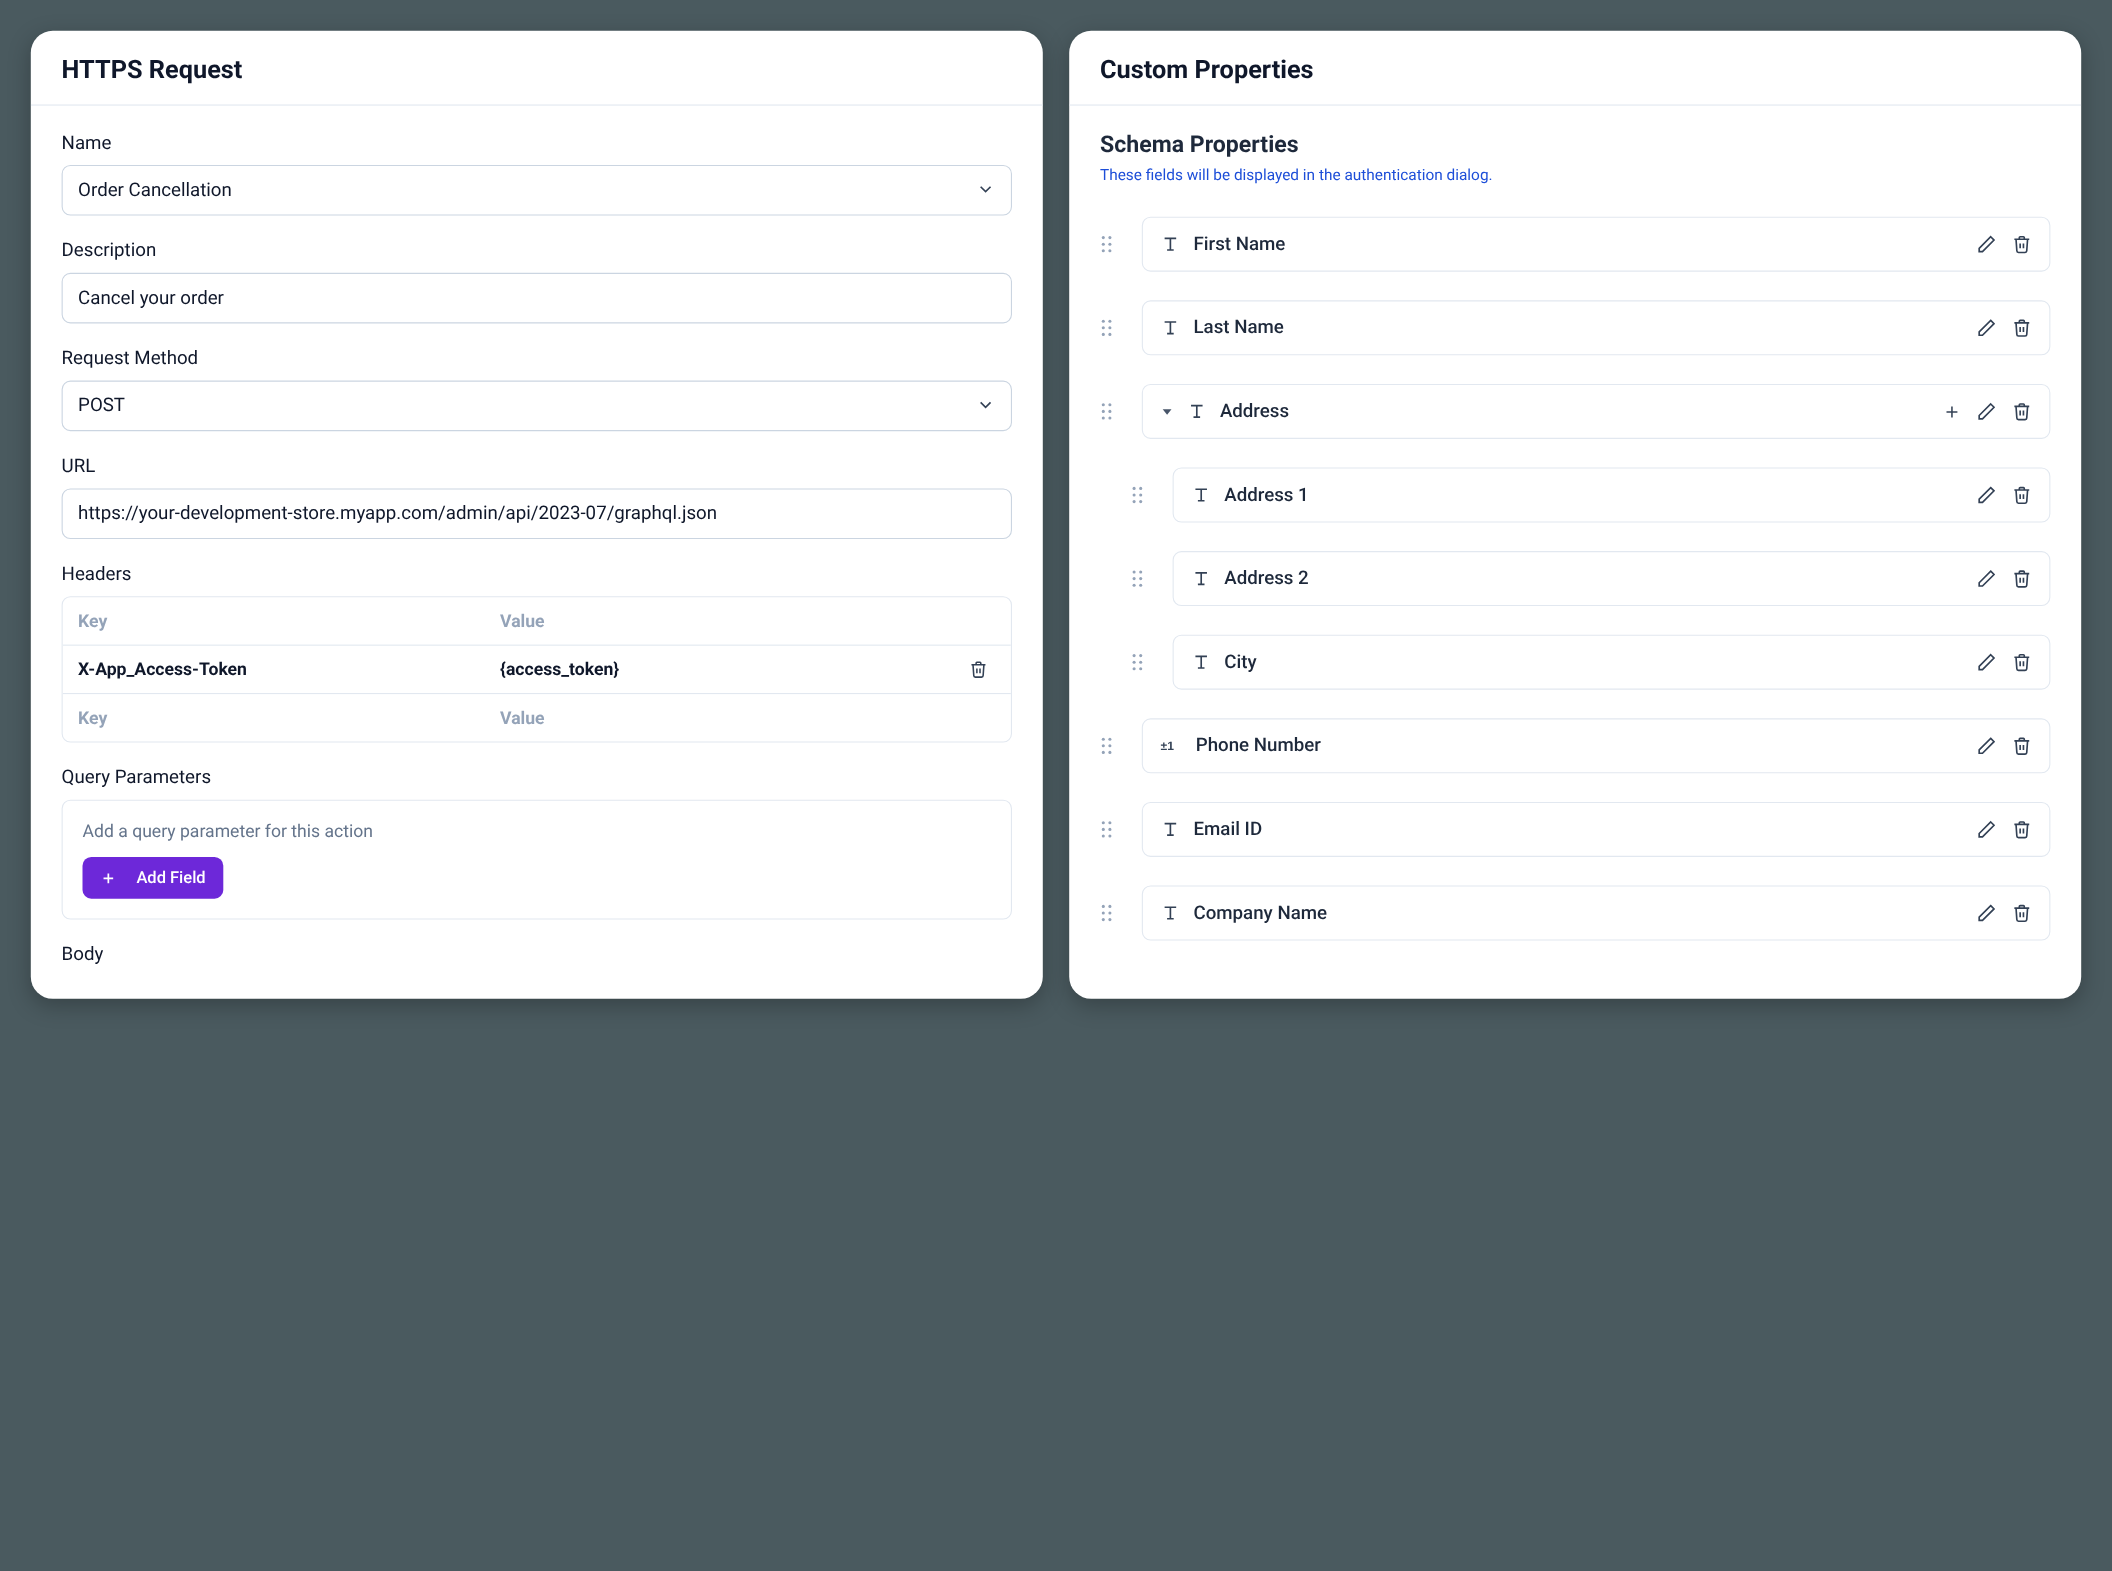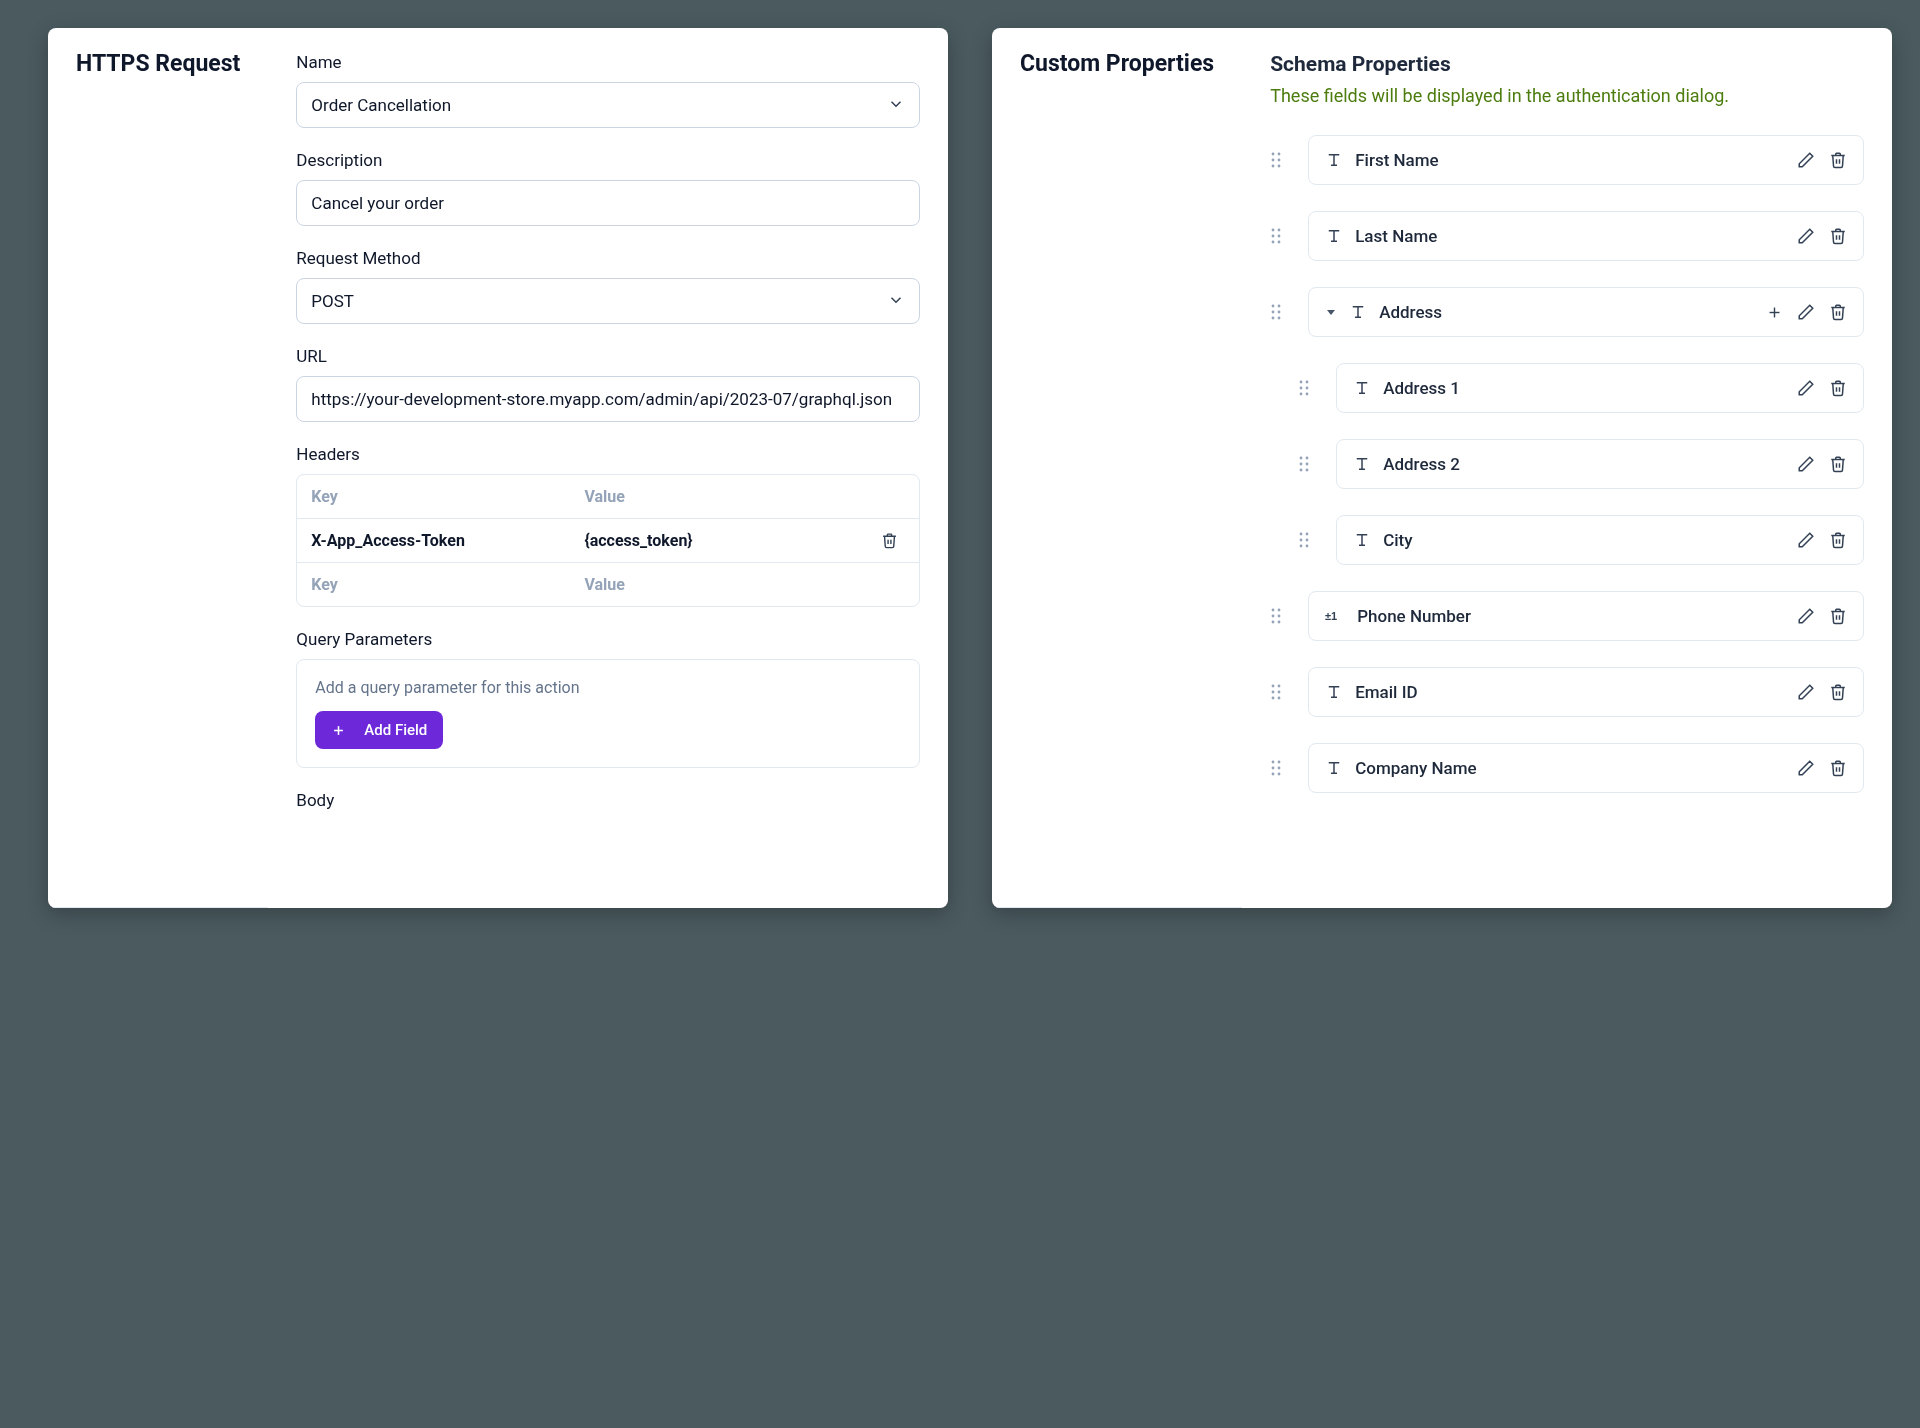--- a/index.html
+++ b/index.html
@@ -6,29 +6,28 @@
   body {
     font-family: -apple-system, BlinkMacSystemFont, "Segoe UI", Roboto, Helvetica, Arial, sans-serif;
     background: #4a5a5f;
     padding: 28px;
     display: flex;
     gap: 24px;
     color: #0f172a;
   }
   .panel {
     background: #fff;
-    border-radius: 8px;
+    border-radius: 20px;
     flex: 1;
     min-width: 0;
     box-shadow: 0 6px 20px rgba(0,0,0,0.25);
     overflow: hidden;
     display: flex;
-    flex-direction: row;
+    flex-direction: column;
     height: 880px;
-    margin-left: 20px;
   }
   .panel-header {
     padding: 22px 28px 18px;
     border-bottom: 1px solid #e2e8f0;
   }
   .panel-title {
     font-size: 23px;
     font-weight: 700;
     color: #0f172a;
   }
@@ -100,22 +99,22 @@
     font-family: inherit;
   }
   
   .schema-title {
     font-size: 21px;
     font-weight: 700;
     color: #1e293b;
     margin-bottom: 6px;
   }
   .schema-desc {
-    font-size: 18px;
-    color: #4d7c0f;
+    font-size: 14px;
+    color: #1d4ed8;
     line-height: 1.5;
     margin-bottom: 26px;
   }
   .field-row {
     display: flex;
     align-items: center;
     gap: 26px;
     margin-bottom: 26px;
   }
   .field-row.child { margin-left: 28px; }

